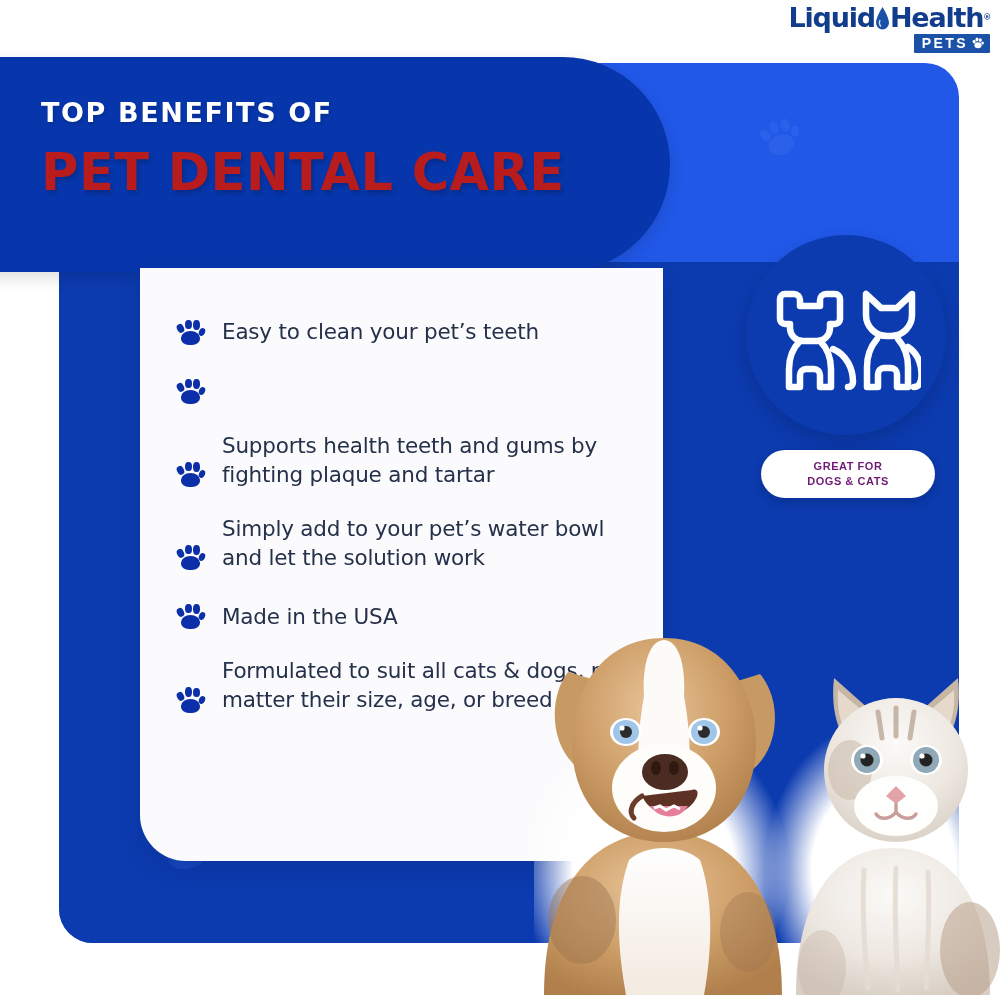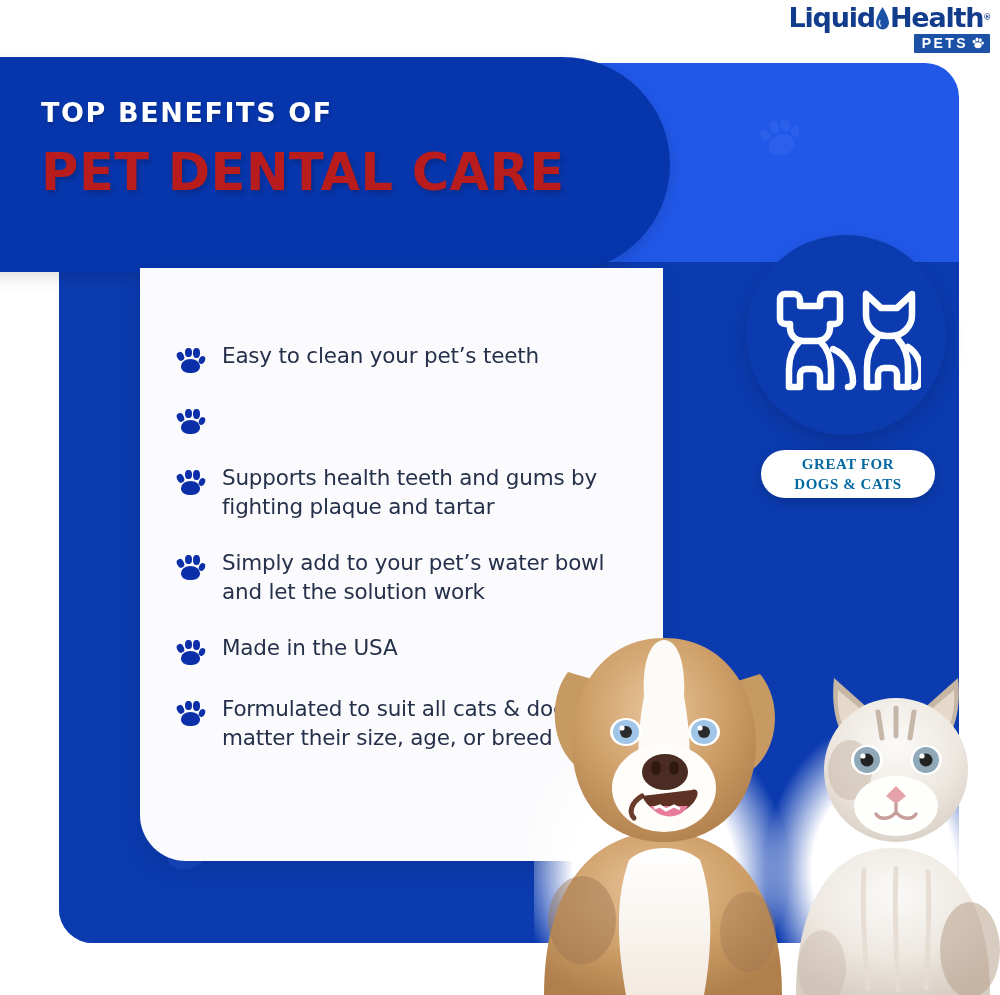--- a/index.html
+++ b/index.html
@@ -79,21 +79,21 @@
   .panel-dark .wm { position:absolute; opacity:.28; }
   .panel-dark .pawwm i { background:#2C63E6; }
 
   
   .card {
     position:absolute; left:140px; top:268px; width:523px; height:593px;
     background:#FBFBFD; border-radius:0 0 0 46px; z-index:30;
     box-shadow:0 10px 26px rgba(0,0,0,.10);
   }
   .benefits { position:absolute; left:36px; top:46px; width:452px; }
-  .benefit { display:flex; align-items:flex-start; margin-bottom:26px;margin-top:28px; }
+  .benefit { display:flex; align-items:flex-end; margin-bottom:26px; }
   .benefit:last-child { margin-bottom:0; }
   .paw { flex:0 0 auto; width:29px; height:29px; margin-right:17px; margin-top:4px; position:relative; }
   .paw i { position:absolute; display:block; background:#0B2FA8; border-radius:50%; }
   .paw .pad { width:19px; height:14px; left:5px; top:13px; border-radius:52% 52% 44% 44%; }
   .paw .t1 { width:6.5px; height:9px;  left:1px;  top:6px;  transform:rotate(-25deg); }
   .paw .t2 { width:6.5px; height:9.5px;left:9px;  top:1.5px; }
   .paw .t3 { width:6.5px; height:9.5px;left:17px; top:2px; }
   .paw .t4 { width:6px;   height:8px;  left:23px; top:10px; transform:rotate(25deg); }
   .btext { color:#25304A; font-size:21.5px; line-height:1.33; font-family:"DejaVu Sans", sans-serif;
            letter-spacing:-.2px; }
@@ -107,22 +107,22 @@
   }
   .icon-circle svg { display:block; }
 
   
   .badge {
     position:absolute; left:761px; top:450px; width:174px; height:48px;
     background:#ffffff; border-radius:24px; z-index:45;
     display:flex; flex-direction:column; align-items:center; justify-content:center;
     box-shadow:0 4px 12px rgba(0,0,0,.18);
   }
-  .badge span { color:#0369a1; font-size:15px; font-weight:bold; letter-spacing:.55px;
-                line-height:1.35; font-family:Liberation Serif, serif; }
+  .badge span { color:#701a75; font-size:11px; font-weight:bold; letter-spacing:.55px;
+                line-height:1.35; font-family:Liberation Sans, sans-serif; }
 
   
   .pets-photo { position:absolute; left:534px; top:620px; width:466px; height:375px; z-index:50; }
   .pets-photo svg { display:block; }
 
   
   .bottom-white { position:absolute; left:0; bottom:0; width:1000px; height:52px; background:#fff; z-index:9; }
 </style>
 </head>
 <body>

